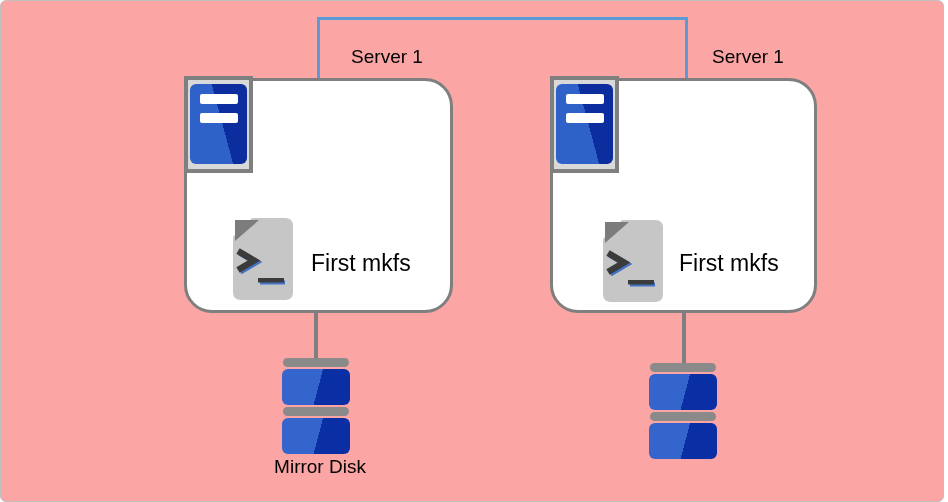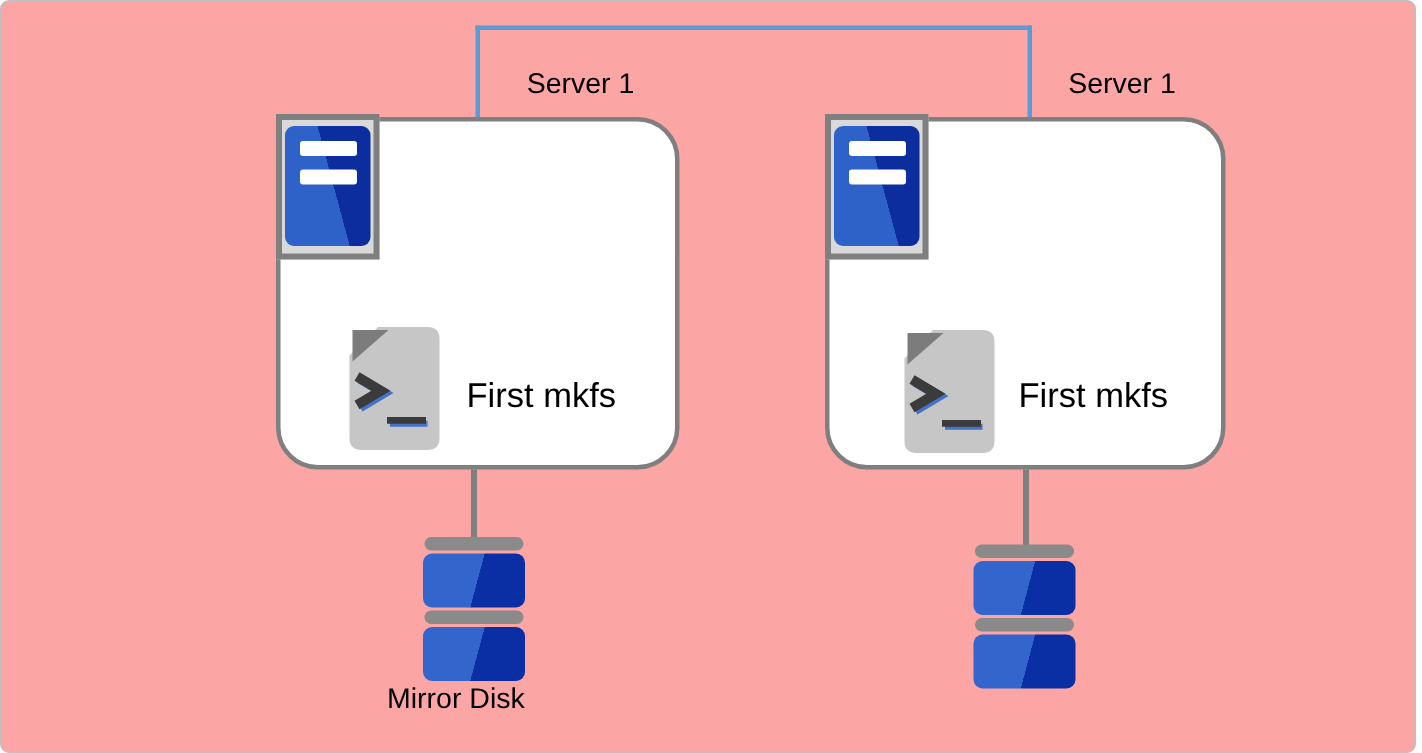--- a/index.html
+++ b/index.html
@@ -133,24 +133,25 @@
     background: linear-gradient(105deg,
       var(--disk-blue-light, #3365cd) 53%,
       var(--disk-blue-dark, #0a2fa5) 53%);
   }
   .disk .p1 { top: 11px; }
   .disk .p2 { top: 60px; }
 
   
   .disk-caption {
     position: absolute;
-    left: 257px; top: 454px;
+    left: 245px; top: 454px;
     width: 148px; height: 24px;
     line-height: 24px;
     font-size: 19px;
+    text-align: center;
     color: var(--text-color, #000);
     white-space: nowrap;
   }
 </style>
 </head>
 <body>
 
 <div class="canvas">
 
   <div class="conn conn-h"></div>

